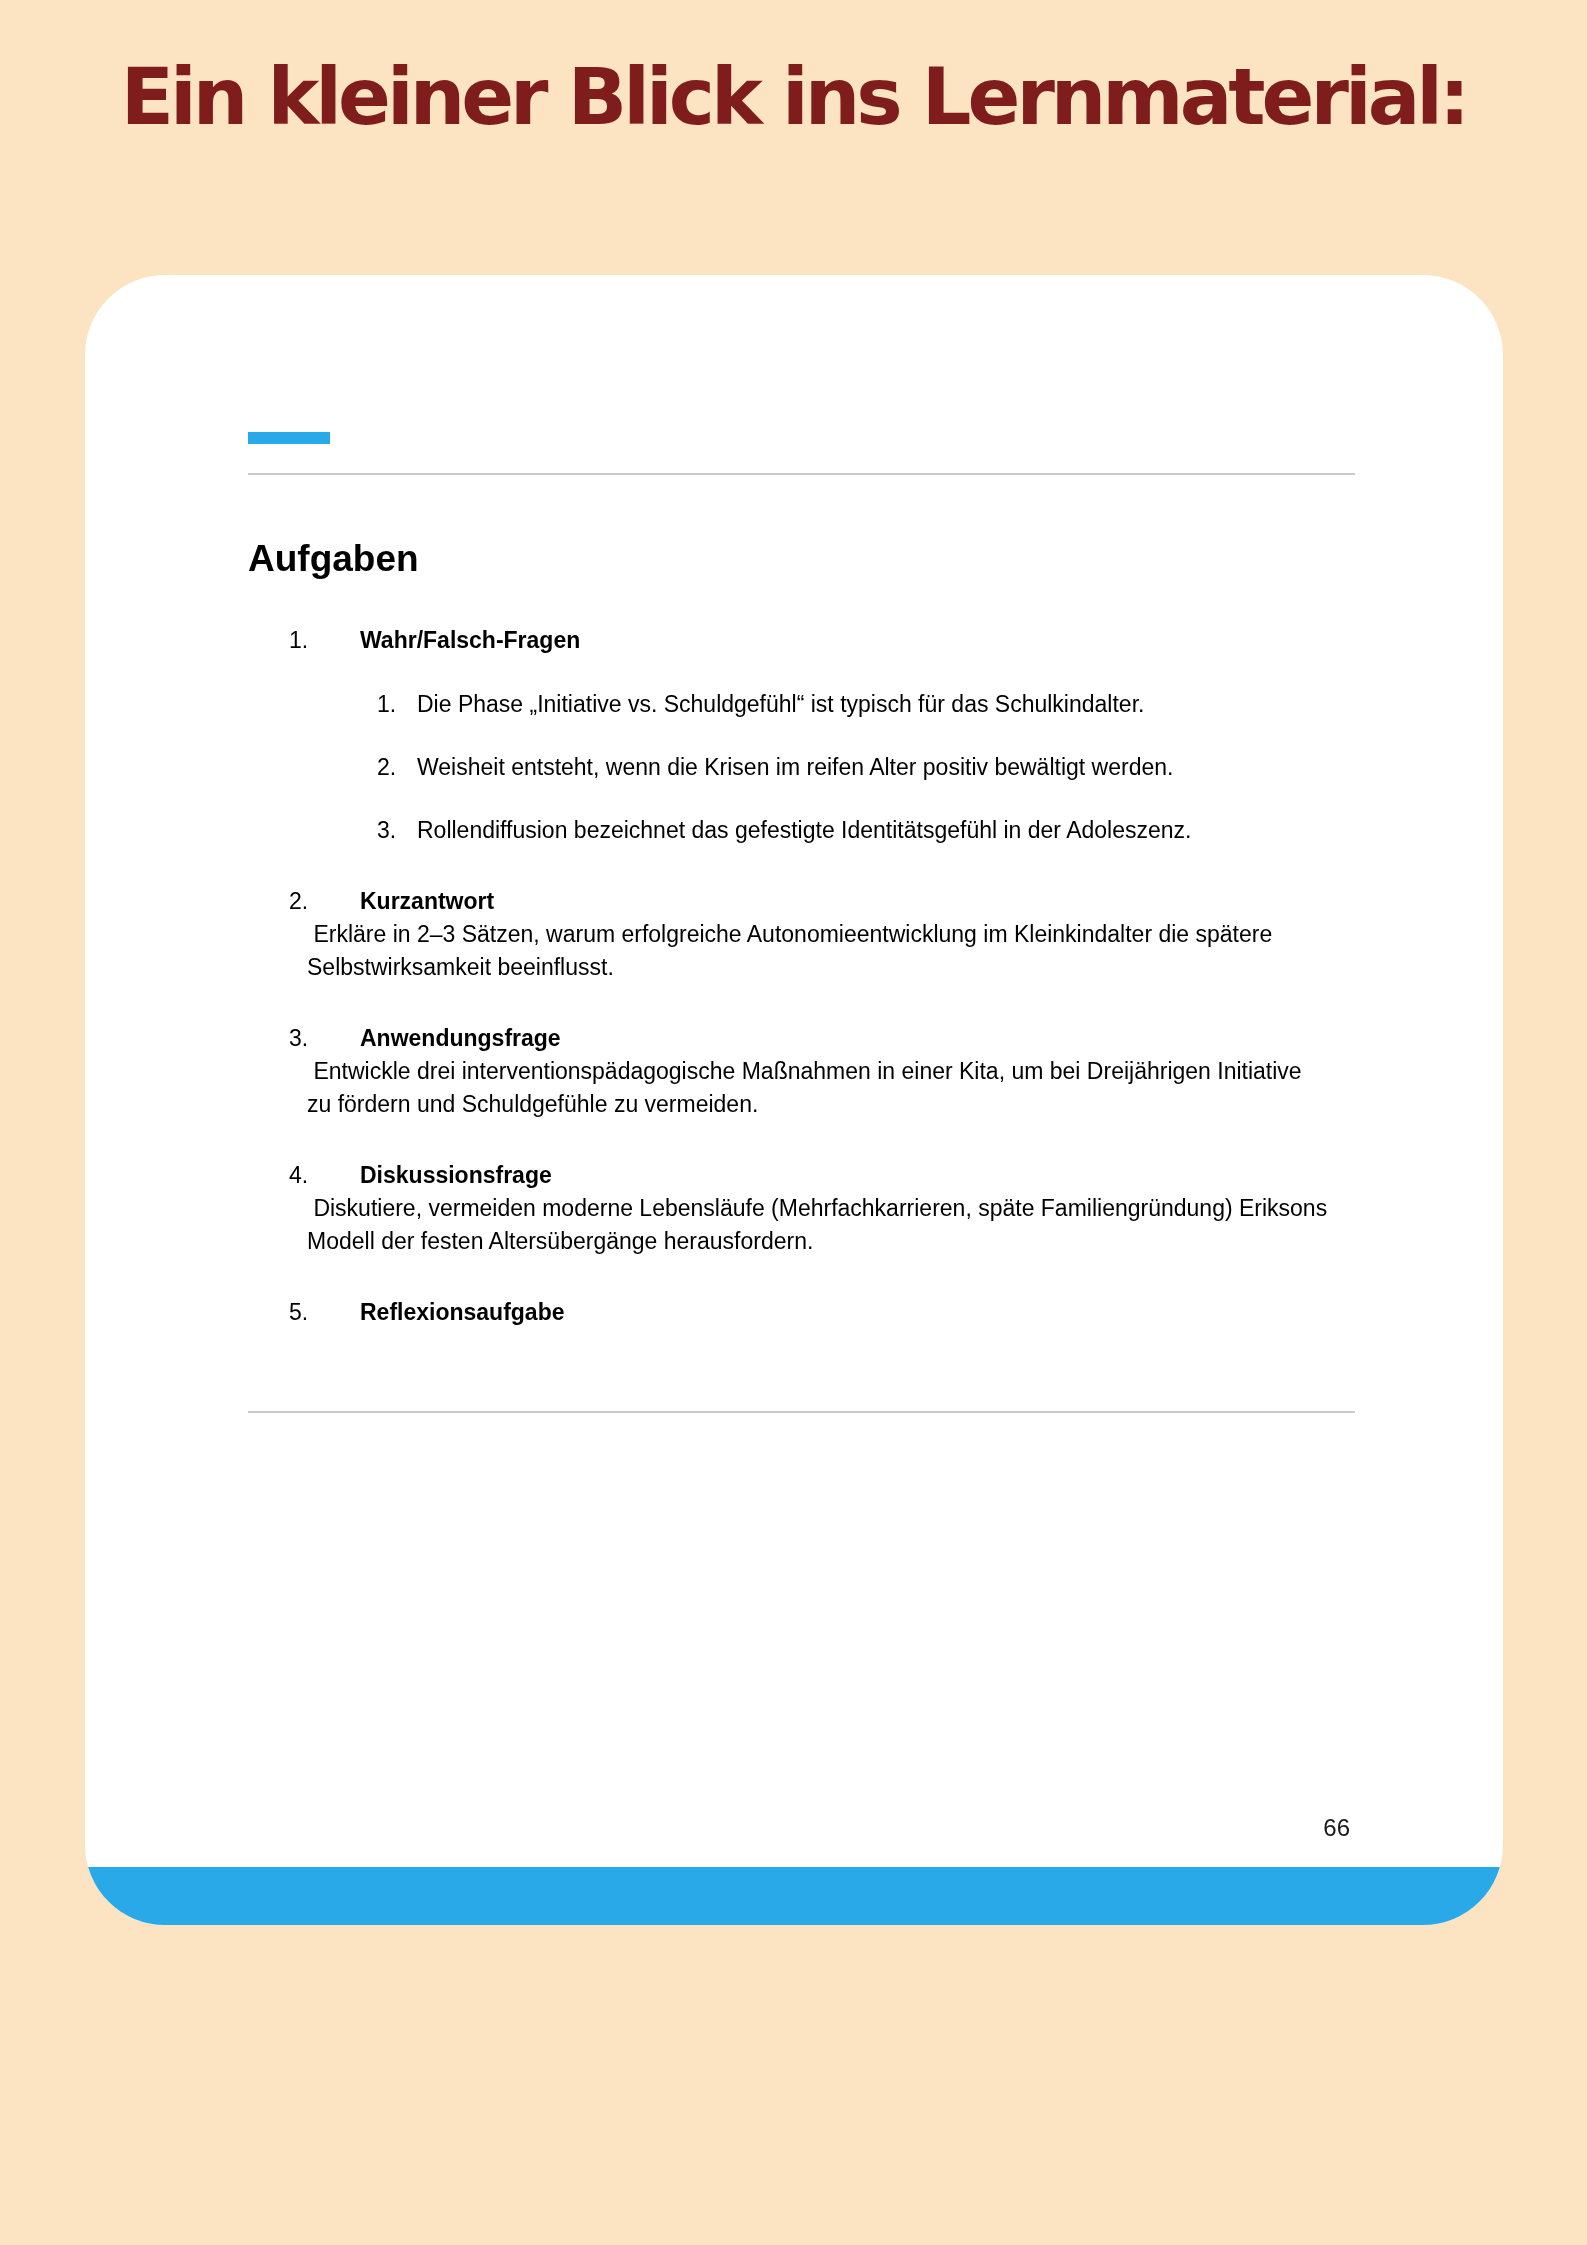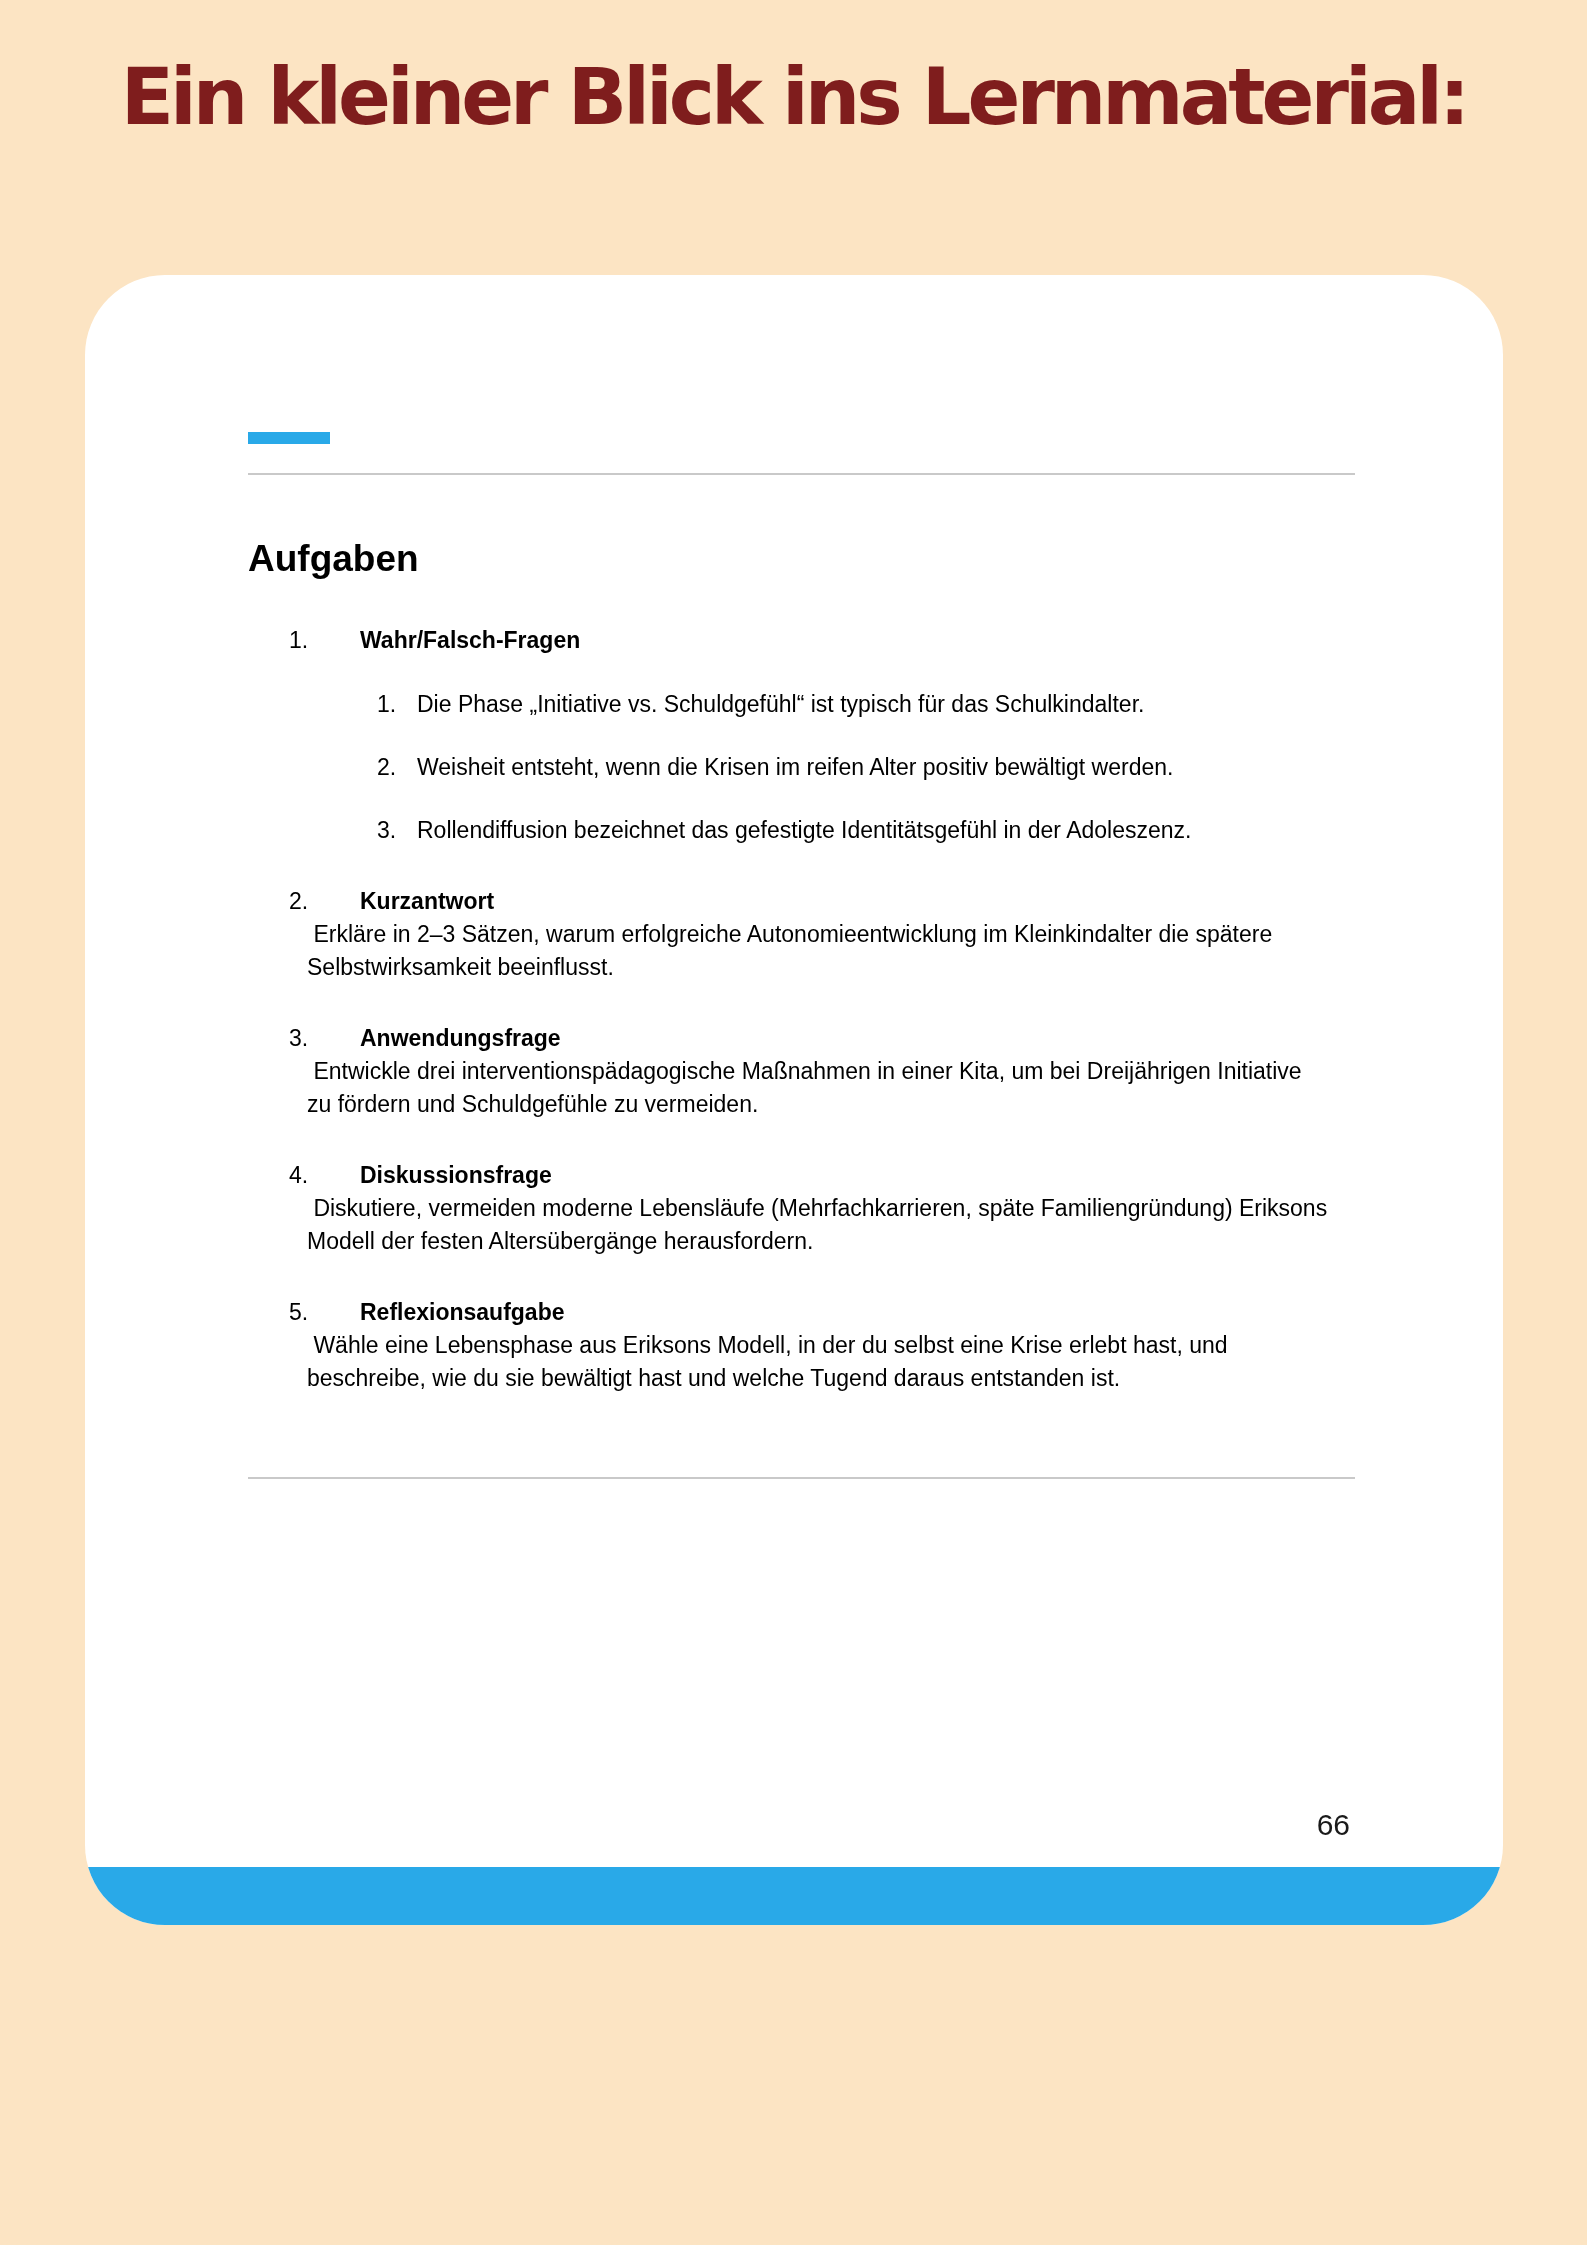--- a/index.html
+++ b/index.html
@@ -79,21 +79,21 @@
     list-style:none;
     margin:31px 0 0 0;
     padding:0 0 0 88px;
   }
   li.sub + li.sub{margin-top:30px;}
   li.sub .num{flex:0 0 40px;}
   .page-number{
     position:absolute;
     right:153px;
     bottom:83px;
-    font-size:30px;
+    font-size:24px;
     color:#1a1a1a;
   }
   .footer-bar{
     position:absolute;
     left:0;right:0;bottom:0;
     height:58px;
     background:#29A9E8;
     border-radius:0 0 80px 80px;
   }
 </style>
@@ -147,20 +147,19 @@
             <span class="num">4.</span>
             <span class="ttl">Diskussionsfrage</span>
           </div>
           <div class="task-body"> Diskutiere, vermeiden moderne Lebensläufe (Mehrfachkarrieren, späte Familiengründung) Eriksons Modell der festen Altersübergänge herausfordern.</div>
         </li>
         <li class="task">
           <div class="row main">
             <span class="num">5.</span>
             <span class="ttl">Reflexionsaufgabe</span>
           </div>
-          <div class="task-body"> Wähle eine Lebensphase aus Eriksons Modell, in der du selbst eine Krise erlebt hast, und beschreibe, wie du sie bewältigt hast und welche Tugend daraus entstanden ist.</div>
         </li>
       </ol>
     <hr class="divider bottom">
   </div>
   <div class="page-number">66</div>
   <div class="footer-bar"></div>
 </div>
 
 </body></html>

